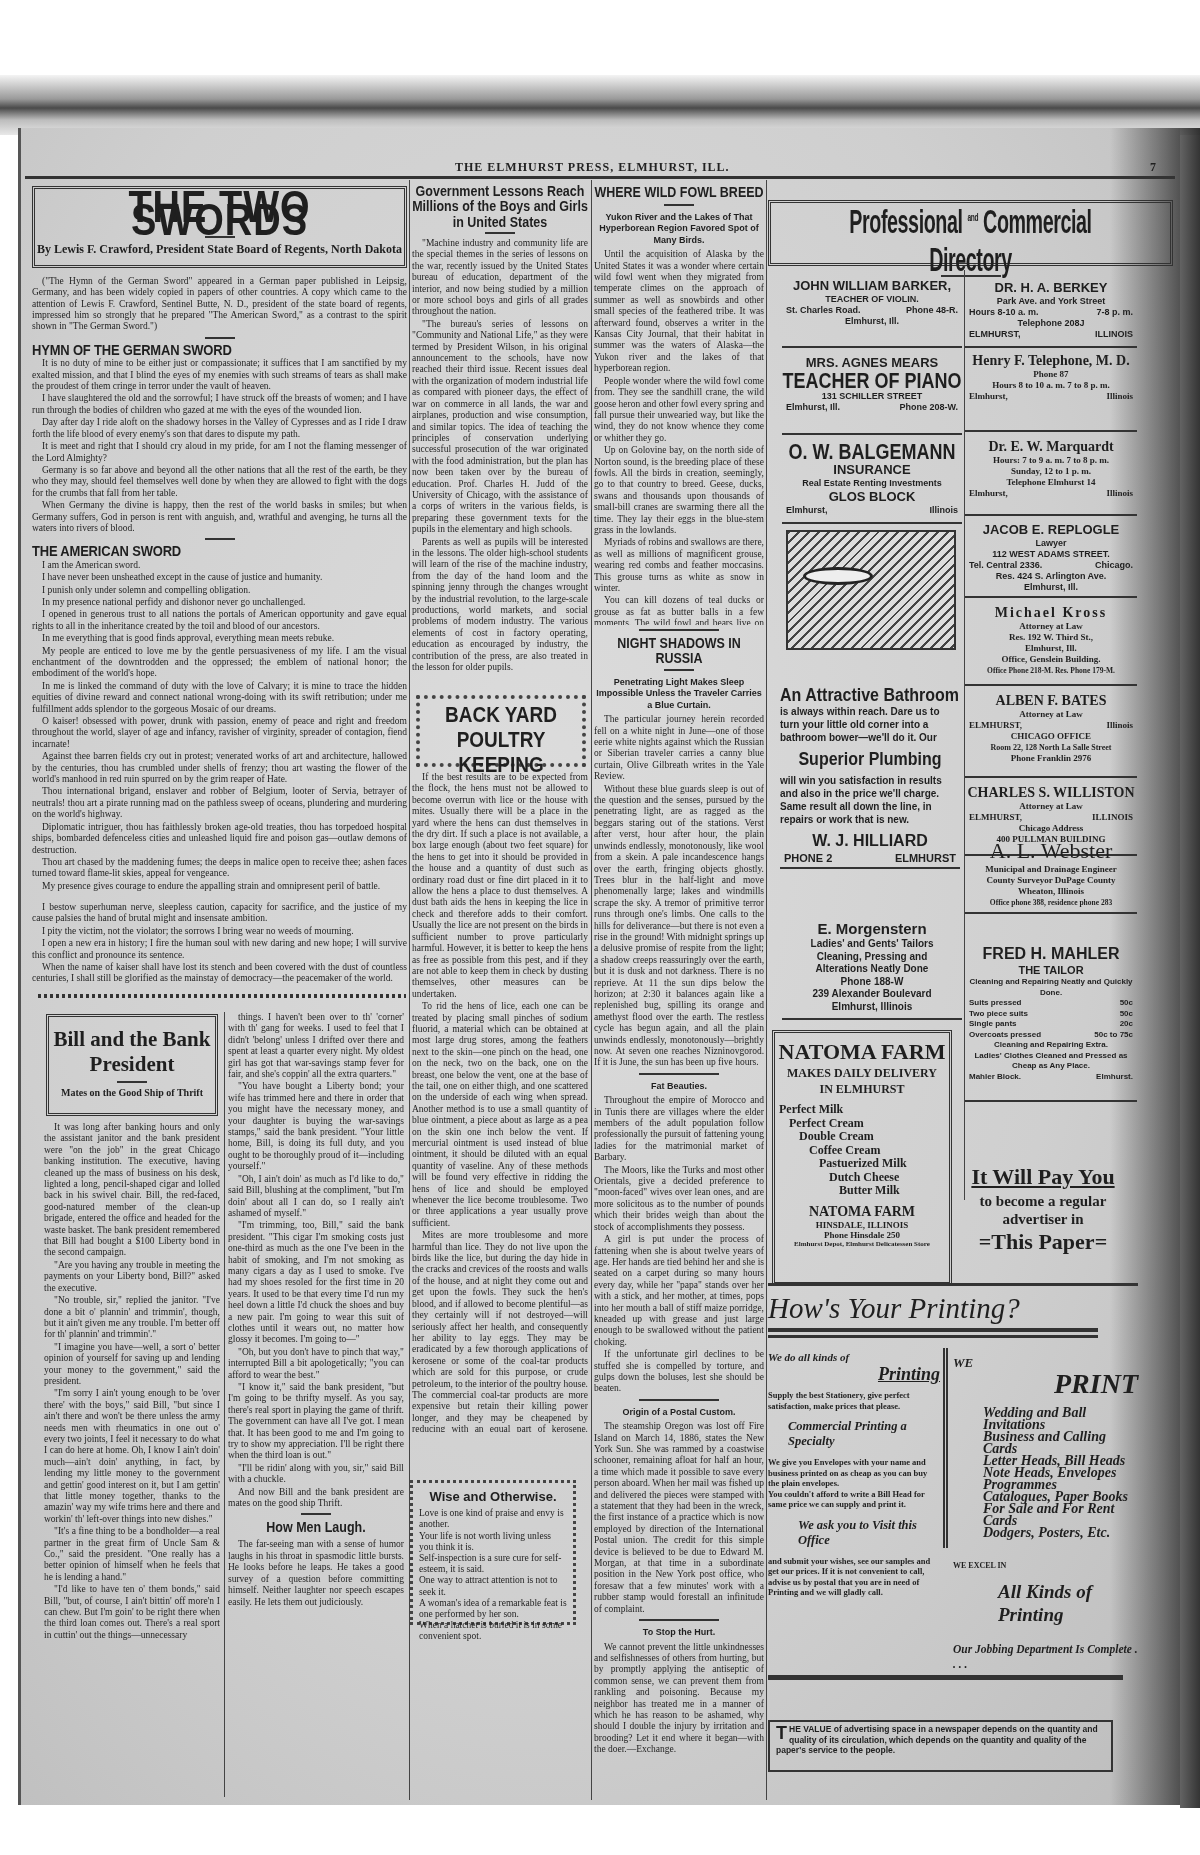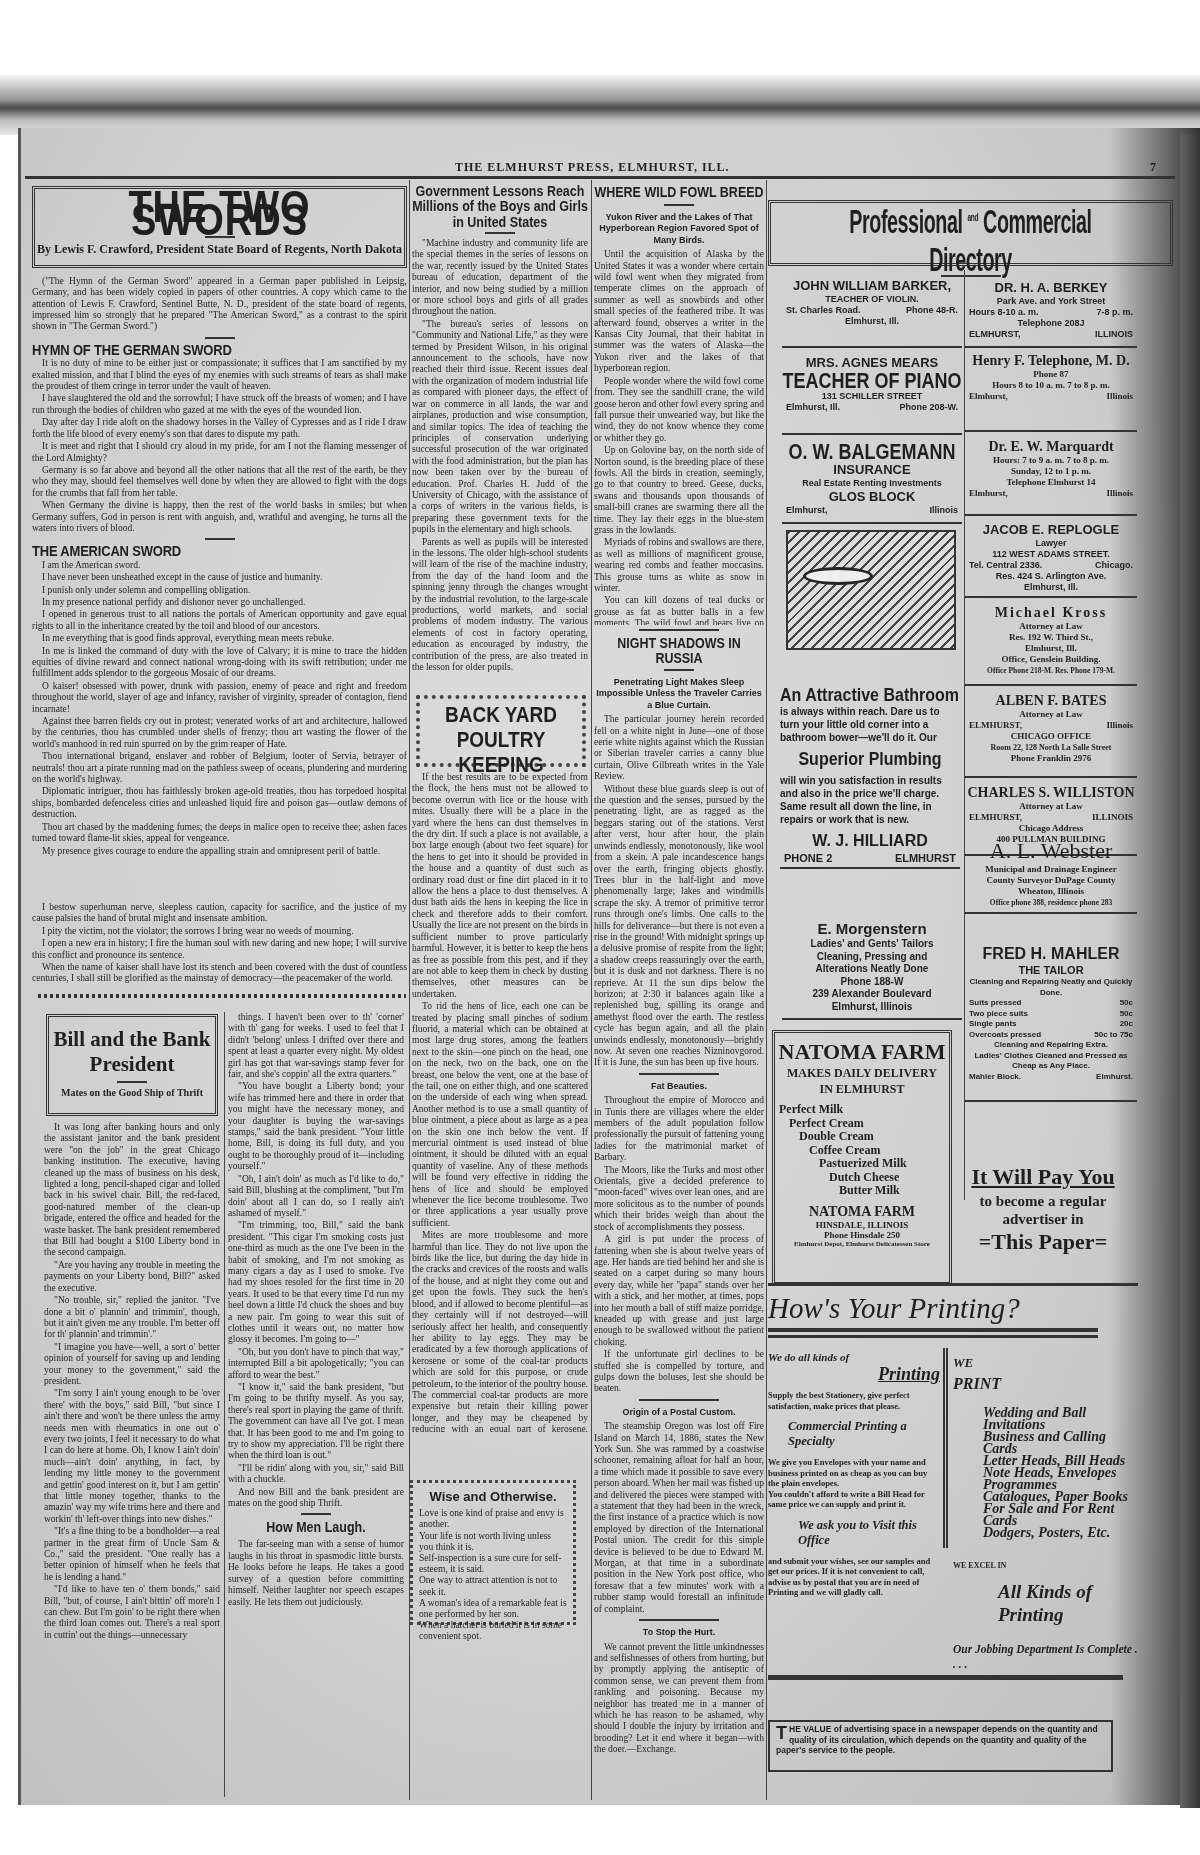--- a/index.html
+++ b/index.html
@@ -93,21 +93,21 @@
   .printing-head .rule { height: 4px; background: #333; margin-top: 2px; width: 330px; }
   .printing-head .rule2 { height: 3px; background: #333; margin-top: 3px; width: 330px; }
   .print-left { position: absolute; left: 768px; top: 1350px; width: 172px; font-size: 8.5px; line-height: 10.5px; font-weight: bold; }
   .print-left .it { font-style: italic; font-size: 11px; line-height: 14px; }
   .print-left .it2 { font-style: italic; font-size: 18px; line-height: 20px; text-decoration: underline; text-align: right; display: block; }
   .print-left .it3 { font-style: italic; font-size: 12.5px; line-height: 15px; margin: 8px 0 8px 20px; }
   .print-left .it4 { font-style: italic; font-size: 12.5px; line-height: 15px; margin: 8px 0 8px 30px; }
   .vdouble { position: absolute; left: 943px; top: 1348px; width: 5px; height: 200px; border-left: 2px solid #333; border-right: 2px solid #333; }
   .print-right { position: absolute; left: 953px; top: 1355px; width: 185px; font-weight: bold; font-style: italic; }
   .print-right .we { font-size: 13px; line-height: 16px; }
-  .print-right .pr { font-size: 16px; line-height: 26px; }
+  .print-right .pr { font-size: 28px; line-height: 26px; text-align: right; }
   .print-right ul { list-style: none; font-size: 14px; line-height: 12px; margin: 10px 0 0 30px; }
   .print-right .ex { font-style: normal; font-size: 8px; margin-top: 22px; }
   .print-right .ak { font-size: 19px; line-height: 23px; margin: 10px 0 0 45px; }
   .print-right .jd { font-size: 11.5px; line-height: 15px; margin-top: 16px; }
   .print-bottom-rule { position: absolute; left: 768px; top: 1675px; width: 355px; height: 5px; border-top: 3px solid #333; border-bottom: 2px solid #333; }
   .value-box { position: absolute; left: 768px; top: 1720px; width: 345px; height: 52px; border: 2px solid #333; padding: 2px 6px; font-family: "Liberation Sans", sans-serif; font-weight: bold; font-size: 8.5px; line-height: 10.5px; }
   .value-box .cap { font-size: 18px; float: left; line-height: 18px; margin-right: 2px; }
 </style>
 </head>
 <body>
@@ -136,20 +136,21 @@
   <p>Germany is so far above and beyond all the other nations that all the rest of the earth, be they who they may, should feel themselves well done by when they are allowed to fight with the dogs for the crumbs that fall from her table.</p>
   <p>When Germany the divine is happy, then the rest of the world basks in smiles; but when Germany suffers, God in person is rent with anguish, and, wrathful and avenging, he turns all the waters into rivers of blood.</p>
   <div class="short-rule"></div>
   <div class="sec-head">THE AMERICAN SWORD</div>
   <p>I am the American sword.</p>
   <p>I have never been unsheathed except in the cause of justice and humanity.</p>
   <p>I punish only under solemn and compelling obligation.</p>
   <p>In my presence national perfidy and dishonor never go unchallenged.</p>
   <p>I opened in generous trust to all nations the portals of American opportunity and gave equal rights to all in the inheritance created by the toil and blood of our ancestors.</p>
   <p>In me everything that is good finds approval, everything mean meets rebuke.</p>
+  <p>My people are enticed to love me by the gentle persuasiveness of my life. I am the visual enchantment of the downtrodden and the oppressed; the emblem of national honor; the embodiment of the world's hope.</p>
   <p>In me is linked the command of duty with the love of Calvary; it is mine to trace the hidden equities of divine reward and connect national wrong-doing with its swift retribution; under me fulfillment adds splendor to the gorgeous Mosaic of our dreams.</p>
   <p>O kaiser! obsessed with power, drunk with passion, enemy of peace and right and freedom throughout the world, slayer of age and infancy, ravisher of virginity, spreader of contagion, fiend incarnate!</p>
   <p>Against thee barren fields cry out in protest; venerated works of art and architecture, hallowed by the centuries, thou has crumbled under shells of frenzy; thou art wasting the flower of the world's manhood in red ruin spurred on by the grim reaper of Hate.</p>
   <p>Thou international brigand, enslaver and robber of Belgium, looter of Servia, betrayer of neutrals! thou art a pirate running mad on the pathless sweep of oceans, plundering and murdering on the world's highway.</p>
   <p>Diplomatic intriguer, thou has faithlessly broken age-old treaties, thou has torpedoed hospital ships, bombarded defenceless cities and unleashed liquid fire and poison gas—outlaw demons of destruction.</p>
   <p>Thou art chased by the maddening fumes; the deeps in malice open to receive thee; ashen faces turned toward flame-lit skies, appeal for vengeance.</p>
   <p>My presence gives courage to endure the appalling strain and omnipresent peril of battle.</p>
 </div>
 <div class="col c1b">
   <p>I bestow superhuman nerve, sleepless caution, capacity for sacrifice, and the justice of my cause palsies the hand of brutal might and insensate ambition.</p>

